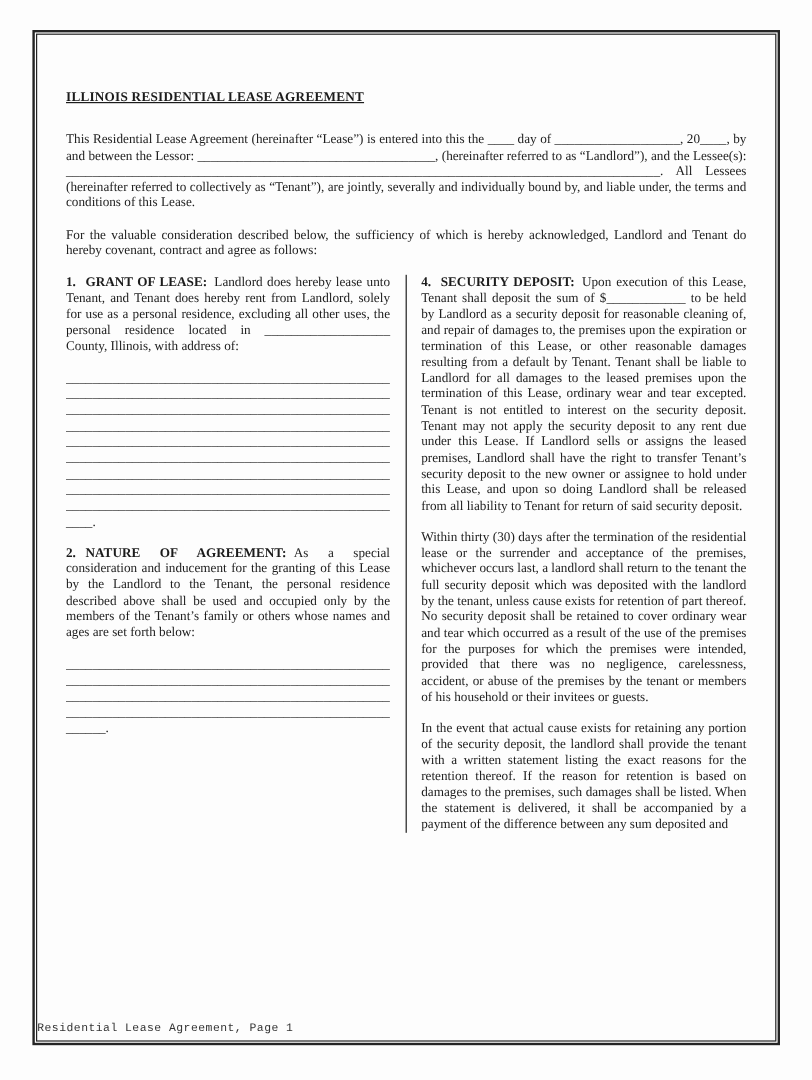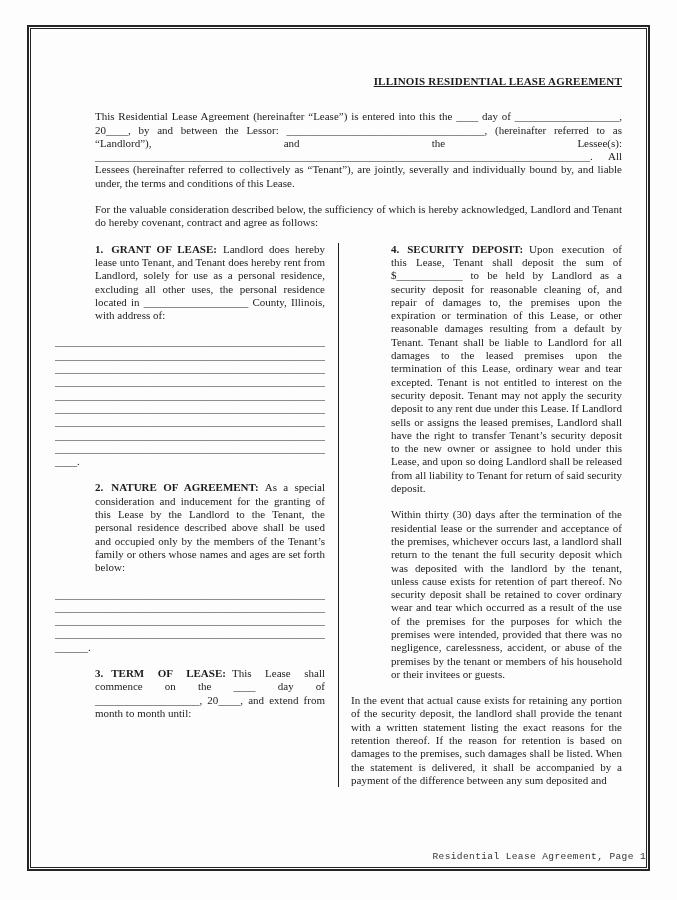--- a/index.html
+++ b/index.html
@@ -30,32 +30,32 @@
   }
   .frame-inner {
     position: relative;
     width: 100%;
     height: 100%;
     border: 1px solid #242424;
     box-sizing: border-box;
     padding: 46px 24px 0 24px;
   }
   .title-block {
-    text-align: right;
+    text-align: left;
     margin-bottom: 22px;
   }
   .title-line {
     font-weight: bold;
     text-decoration: underline;
     letter-spacing: 0.2px;
   }
   .title-line.sub { word-spacing: 4px; }
   .para { margin: 0; }
   .just { text-align: justify; }
-  .mb { margin-bottom: 13px; margin-left: 40px; }
+  .mb { margin-bottom: 13px; }
   .sec-num { margin-right: 8px; }
   .sec-title { margin-right: 6px; }
   .columns {
     display: flex;
     margin-top: 13px;
   }
   .col-left {
     width: 270px;
     flex: none;
   }
@@ -73,21 +73,21 @@
     overflow: hidden;
     white-space: nowrap;
     color: #2a2a2a;
   }
   .short-end { margin-bottom: 13px; }
   .footer {
     position: absolute;
     left: 0;
     right: 0;
     bottom: 4px;
-    text-align: right;
+    text-align: left;
     font-family: "Liberation Mono", monospace;
     font-size: 9.5px;
     letter-spacing: 0.4px;
     color: #333333;
   }
 </style>
 </head>
 <body>
 
 <div class="sheet">
@@ -127,23 +127,20 @@
             <b class="sec-num">2.</b><b class="sec-title">NATURE OF AGREEMENT:</b><span>As a special consideration and inducement for the granting of this Lease by the Landlord to the Tenant, the personal residence described above shall be used and occupied only by the members of the Tenant’s family or others whose names and ages are set forth below:</span>
           </p>
           <div class="ulines">
             <div class="uline">________________________________________________________________________________</div>
             <div class="uline">________________________________________________________________________________</div>
             <div class="uline">________________________________________________________________________________</div>
             <div class="uline">________________________________________________________________________________</div>
           </div>
           <p class="para short-end">______.</p>
 
-          <p class="para just mb">
-            <b class="sec-num">3.</b><b class="sec-title">TERM OF LEASE:</b><span>This Lease shall commence on the ____ day of ___________________, 20____, and extend from month to month until:</span>
-          </p>
         </div>
 
         <div class="col-right">
           <p class="para just mb">
             <b class="sec-num">4.</b><b class="sec-title">SECURITY DEPOSIT:</b><span>Upon execution of this Lease, Tenant shall deposit the sum of $____________ to be held by Landlord as a security deposit for reasonable cleaning of, and repair of damages to, the premises upon the expiration or termination of this Lease, or other reasonable damages resulting from a default by Tenant.  Tenant shall be liable to Landlord for all damages to the leased premises upon the termination of this Lease, ordinary wear and tear excepted. Tenant is not entitled to interest on the security deposit. Tenant may not apply the security deposit to any rent due under this Lease.  If Landlord sells or assigns the leased premises, Landlord shall have the right to transfer Tenant’s security deposit to the new owner or assignee to hold under this Lease, and upon so doing Landlord shall be released from all liability to Tenant for return of said security deposit.</span>
           </p>
           <p class="para just mb">Within thirty (30) days after the termination of the residential lease or the surrender and acceptance of the premises, whichever occurs last, a landlord shall return to the tenant the full security deposit which was deposited with the landlord by the tenant, unless cause exists for retention of part thereof. No security deposit shall be retained to cover ordinary wear and tear which occurred as a result of the use of the premises for the purposes for which the premises were intended, provided that there was no negligence, carelessness, accident, or abuse of the premises by the tenant or members of his household or their invitees or guests.</p>
           <p class="para just">In the event that actual cause exists for retaining any portion of the security deposit, the landlord shall provide the tenant with a written statement listing the exact reasons for the retention thereof. If the reason for retention is based on damages to the premises, such damages shall be listed. When the statement is delivered, it shall be accompanied by a payment of the difference between any sum deposited and</p>
         </div>
 

